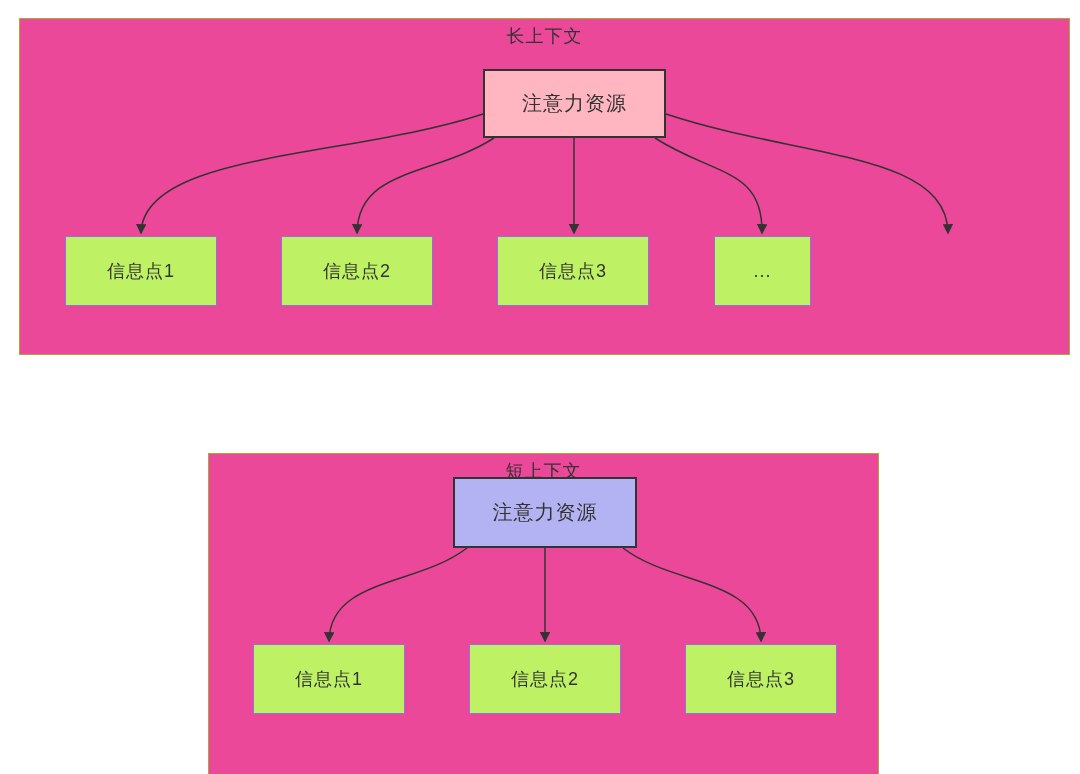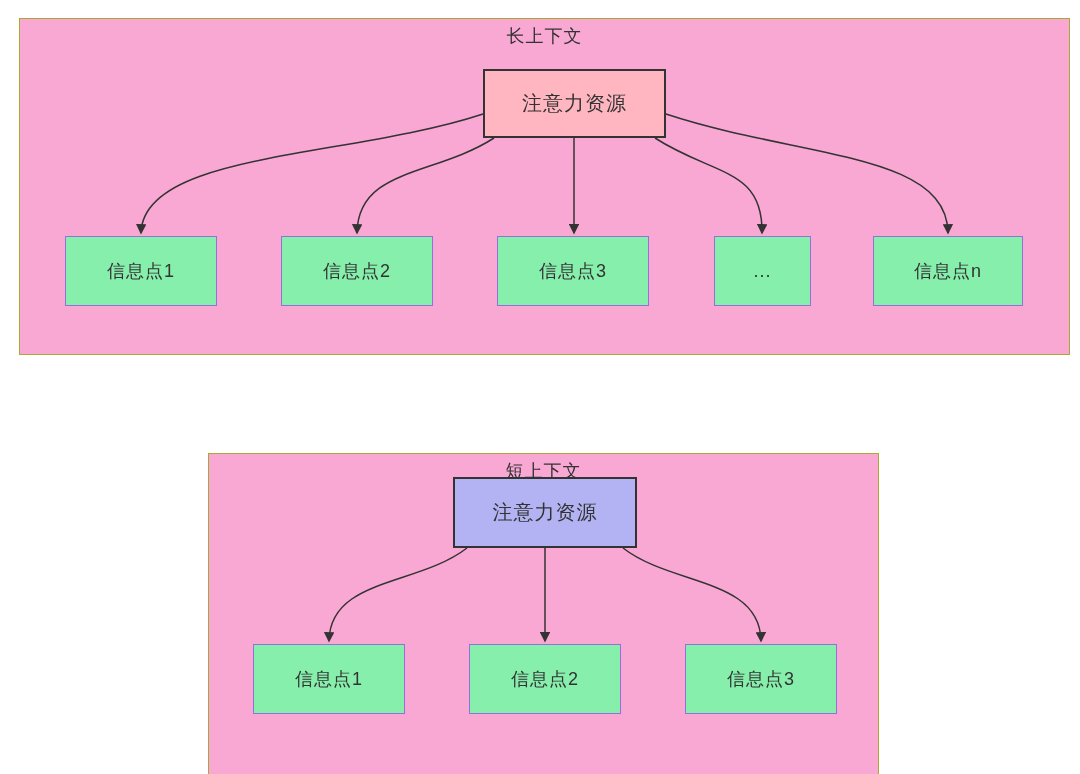--- a/index.html
+++ b/index.html
@@ -11,21 +11,21 @@
   #stage {
     position: relative;
     width: 1080px;
     height: 774px;
     background: #ffffff;
     overflow: hidden;
     color: #333333;
   }
   .panel {
     position: absolute;
-    background: #f9a8d4;
+    background: #ec4899;
     border: 1.5px solid #aaaa33;
     box-sizing: border-box;
   }
   .panel-title {
     position: absolute;
     left: 0;
     right: 0;
     top: 5px;
     text-align: center;
     font-size: 18px;
@@ -40,21 +40,21 @@
     justify-content: center;
     font-size: 18px;
     color: #333333;
     letter-spacing: 1px;
   }
   .source-node {
     border: 2.5px solid #333333;
     font-size: 20px;
   }
   .info-node {
-    background: #86efac;
+    background: #bef264;
     border: 1.5px solid #9370db;
   }
   #edges {
     position: absolute;
     left: 0;
     top: 0;
     pointer-events: none;
   }
   #edges path.edge {
     fill: none;
@@ -92,21 +92,20 @@
     <path class="edge" d="M 545 548 L 545 641" marker-end="url(#arrowhead)"></path>
     <path class="edge" d="M 623 548 C 672 586, 760 578, 761 641" marker-end="url(#arrowhead)"></path>
   </svg>
 
   <div class="node source-node" style="left: 483px; top: 69px; width: 183px; height: 69px; background-color: rgb(255, 182, 193);">注意力资源</div>
 
   <div class="node info-node" style="left:65px;  top:236px; width:152px; height:70px;">信息点1</div>
   <div class="node info-node" style="left:281px; top:236px; width:152px; height:70px;">信息点2</div>
   <div class="node info-node" style="left:497px; top:236px; width:152px; height:70px;">信息点3</div>
   <div class="node info-node" style="left:714px; top:236px; width:97px;  height:70px;">...</div>
-  <div class="node info-node" style="left:873px; top:236px; width:150px; height:70px;">信息点n</div>
 
   <div class="node source-node" style="left: 453px; top: 477px; width: 184px; height: 71px; background-color: rgb(179, 179, 243);">注意力资源</div>
 
   <div class="node info-node" style="left:253px; top:644px; width:152px; height:70px;">信息点1</div>
   <div class="node info-node" style="left:469px; top:644px; width:152px; height:70px;">信息点2</div>
   <div class="node info-node" style="left:685px; top:644px; width:152px; height:70px;">信息点3</div>
 
 </div>
 
 </body></html>

